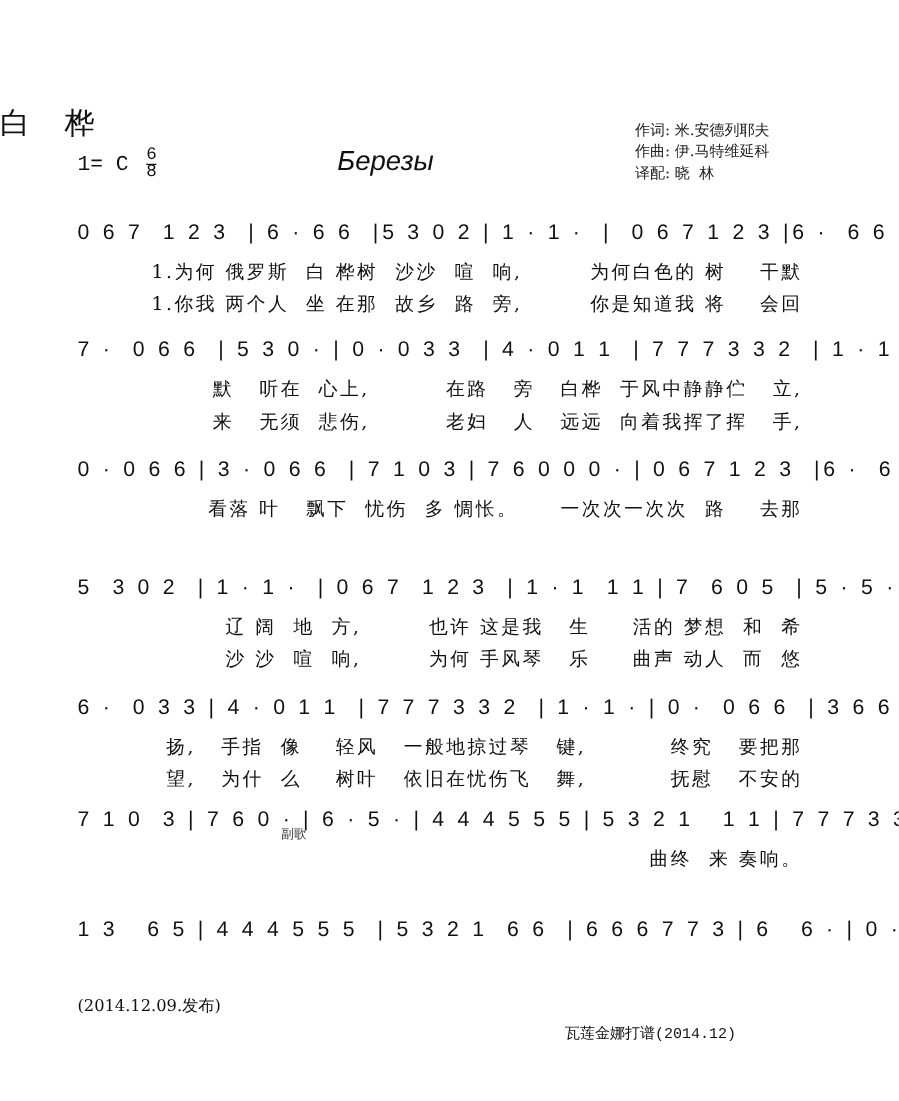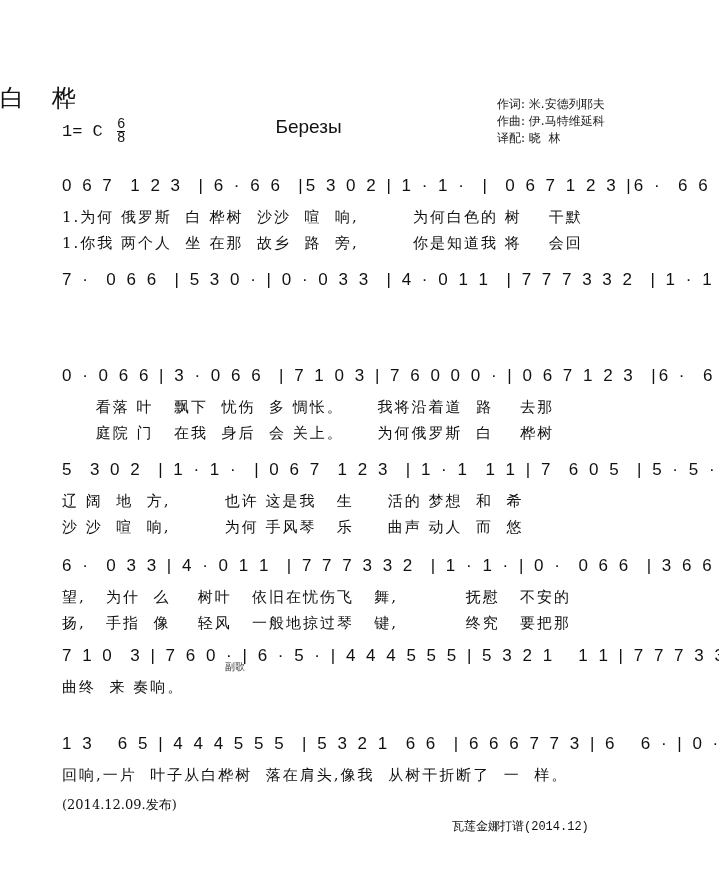--- a/index.html
+++ b/index.html
@@ -3,26 +3,26 @@
 <meta charset="utf-8">
 <style>
   html, body { margin:0; padding:0; background:#ffffff; }
   body { width:719px; height:881px; position:relative; overflow:hidden; color:#111; font-family:"DejaVu Sans", sans-serif; }
   .abs { position:absolute; }
   .key { left:62px; top:118px; font-family:Liberation Mono, monospace; font-size:17px; }
   .key .frac { display:inline-block; vertical-align:middle; text-align:center; font-size:14px; line-height:13px; margin-left:4px; }
   .key .frac span { display:block; }
   .key .frac .num { border-bottom:1.5px solid #111; }
   .title { left:0; width:719px; top:82px; text-align:left; font-family:"DejaVu Serif", serif; font-size:24px; letter-spacing:10px; }
-  .subtitle { left:0; width:617px; top:116px; text-align:center; font-family:"Liberation Sans", sans-serif; font-size:19px; }
+  .subtitle { left:0; width:617px; top:116px; text-align:center; font-family:"Liberation Sans", sans-serif; font-size:22px;font-style:italic; }
   .credits { left:497px; top:96px; font-family:"DejaVu Serif", serif; font-size:12px; line-height:17px; color:#222; }
-  .credits div { white-space:pre; }
+  .credits div { white-space:pre;margin-left:11px; }
   .row { position:absolute; left:62px; width:580px; }
   .notes { position:relative; height:28px; font-family:"Liberation Sans", sans-serif; font-size:17px; white-space:pre; letter-spacing:3px; }
-  .lyric { font-family:"DejaVu Serif", serif; font-size:15px; letter-spacing:2px; white-space:pre; height:26px; line-height:26px; }
+  .lyric { font-family:"DejaVu Serif", serif; font-size:15px; letter-spacing:2px; white-space:pre; height:26px; line-height:26px;text-align:right; }
   .chorus-mark { left:225px; top:660px; font-family:"DejaVu Serif", serif; font-size:10px; color:#333; }
   .footer-left { left:62px; top:796px; font-family:"DejaVu Serif", serif; font-size:13px; }
   .footer-right { left:452px; top:818px; font-family:Liberation Mono, monospace; font-size:12px; }
 </style>
 </head>
 <body>
 
 <div class="abs key">
   <span>1= C</span>
   <span class="frac">
@@ -41,46 +41,46 @@
 </div>
 
 <div class="row" style="top:176px;">
   <div class="notes">0 6 7  1 2 3  | 6 · 6 6  |5 3 0 2 | 1 · 1 ·  |  0 6 7 1 2 3 |6 ·  6 6 6 |</div>
   <div class="lyric">1.为何 俄罗斯  白 桦树  沙沙  喧  响,        为何白色的 树    干默</div>
   <div class="lyric">1.你我 两个人  坐 在那  故乡  路  旁,        你是知道我 将    会回</div>
 </div>
 
 <div class="row" style="top:270px;">
   <div class="notes">7 ·  0 6 6  | 5 3 0 · | 0 · 0 3 3  | 4 · 0 1 1  | 7 7 7 3 3 2  | 1 · 1 ·  |</div>
+  <div class="lyric">默   听在  心上,         在路   旁   白桦  于风中静静伫   立,</div>
+  <div class="lyric">来   无须  悲伤,         老妇   人   远远  向着我挥了挥   手,</div>
 </div>
 
 <div class="row" style="top:366px;">
   <div class="notes">0 · 0 6 6 | 3 · 0 6 6  | 7 1 0 3 | 7 6 0 0 0 · | 0 6 7 1 2 3  |6 ·  6 6 6 |</div>
-  <div class="lyric">     看落 叶   飘下  忧伤  多 惆怅。     我将沿着道  路    去那</div>
-  <div class="lyric">     庭院 门   在我  身后  会 关上。     为何俄罗斯  白    桦树</div>
+  <div class="lyric">     看落 叶   飘下  忧伤  多 惆怅。     一次次一次次  路    去那</div>
 </div>
 
 <div class="row" style="top:460px;">
   <div class="notes">5  3 0 2  | 1 · 1 ·  | 0 6 7  1 2 3  | 1 · 1  1 1 | 7  6 0 5  | 5 · 5 ·  |</div>
   <div class="lyric">辽 阔  地  方,        也许 这是我   生     活的 梦想  和  希</div>
   <div class="lyric">沙 沙  喧  响,        为何 手风琴   乐     曲声 动人  而  悠</div>
 </div>
 
 <div class="row" style="top:556px;">
   <div class="notes">6 ·  0 3 3 | 4 · 0 1 1  | 7 7 7 3 3 2  | 1 · 1 · | 0 ·  0 6 6  | 3 6 6 0 · |</div>
+  <div class="lyric">扬,   手指  像    轻风   一般地掠过琴   键,          终究   要把那</div>
   <div class="lyric">望,   为什  么    树叶   依旧在忧伤飞   舞,          抚慰   不安的</div>
-  <div class="lyric">扬,   手指  像    轻风   一般地掠过琴   键,          终究   要把那</div>
 </div>
 
 <div class="abs chorus-mark">副歌</div>
 
 <div class="row" style="top:646px;">
   <div class="notes">7 1 0  3 | 7 6 0 · | 6 · 5 · | 4 4 4 5 5 5 | 5 3 2 1   1 1 | 7 7 7 3 3 2 |</div>
   <div class="lyric">曲终  来 奏响。</div>
 </div>
 
 <div class="row" style="top:734px;">
   <div class="notes">1 3   6 5 | 4 4 4 5 5 5  | 5 3 2 1  6 6  | 6 6 6 7 7 3 | 6   6 · | 0 · 0 · ‖</div>
-  <div class="lyric">回响,一片  叶子从白桦树  落在肩头,像我  从树干折断了  一  样。</div>
 </div>
 
 <div class="abs footer-left">(2014.12.09.发布)</div>
 <div class="abs footer-right">瓦莲金娜打谱(2014.12)</div>
 
 </body></html>

